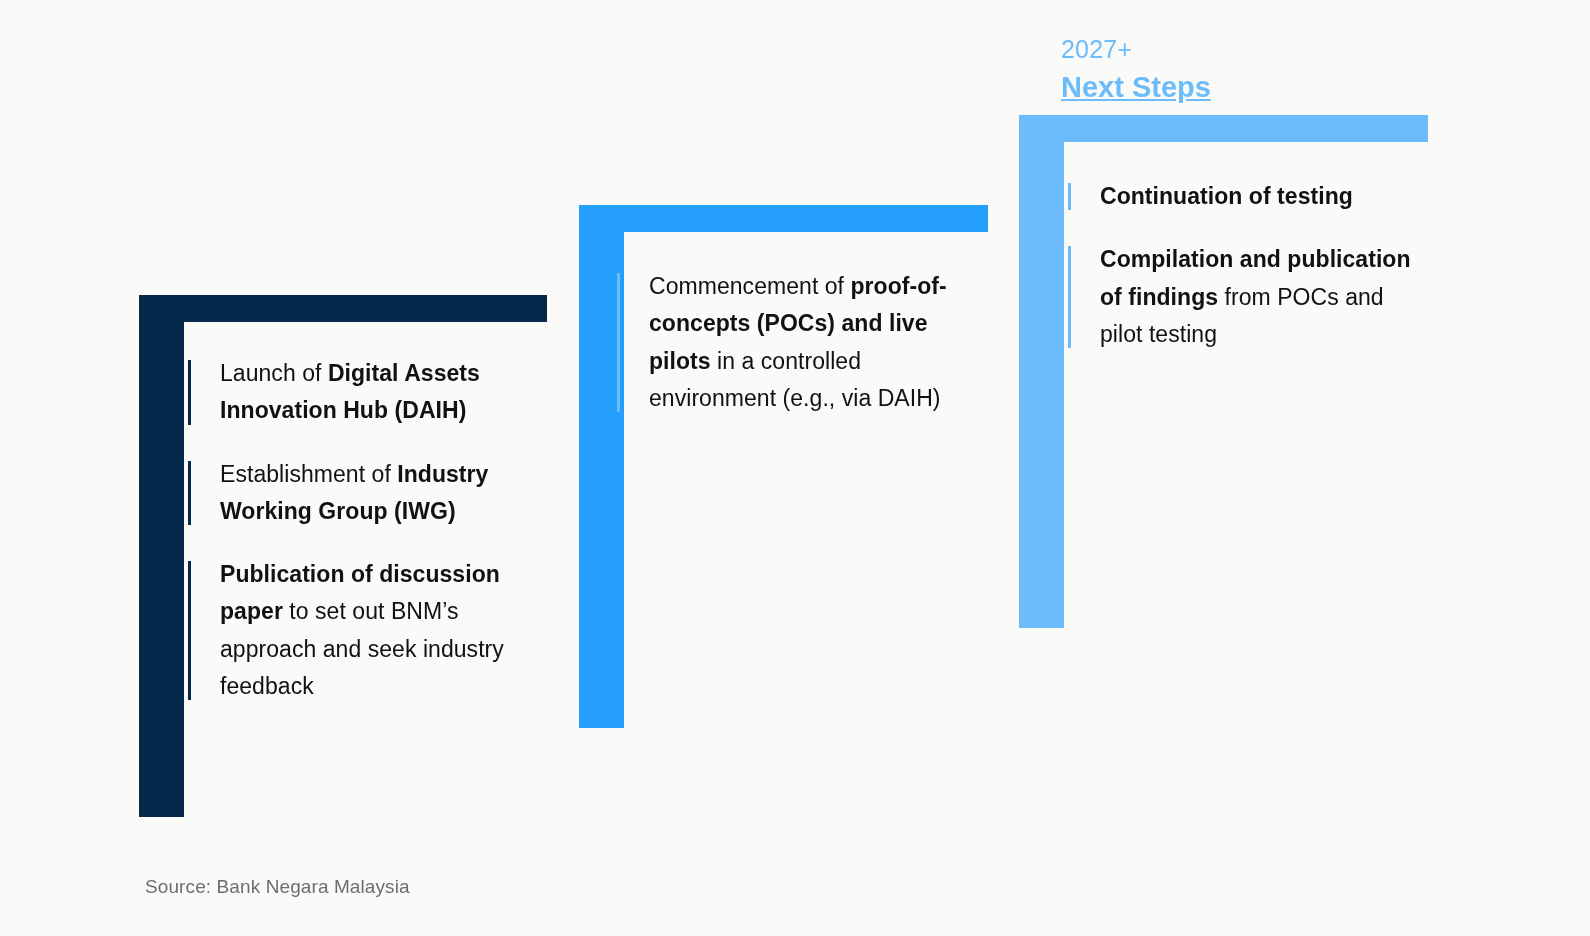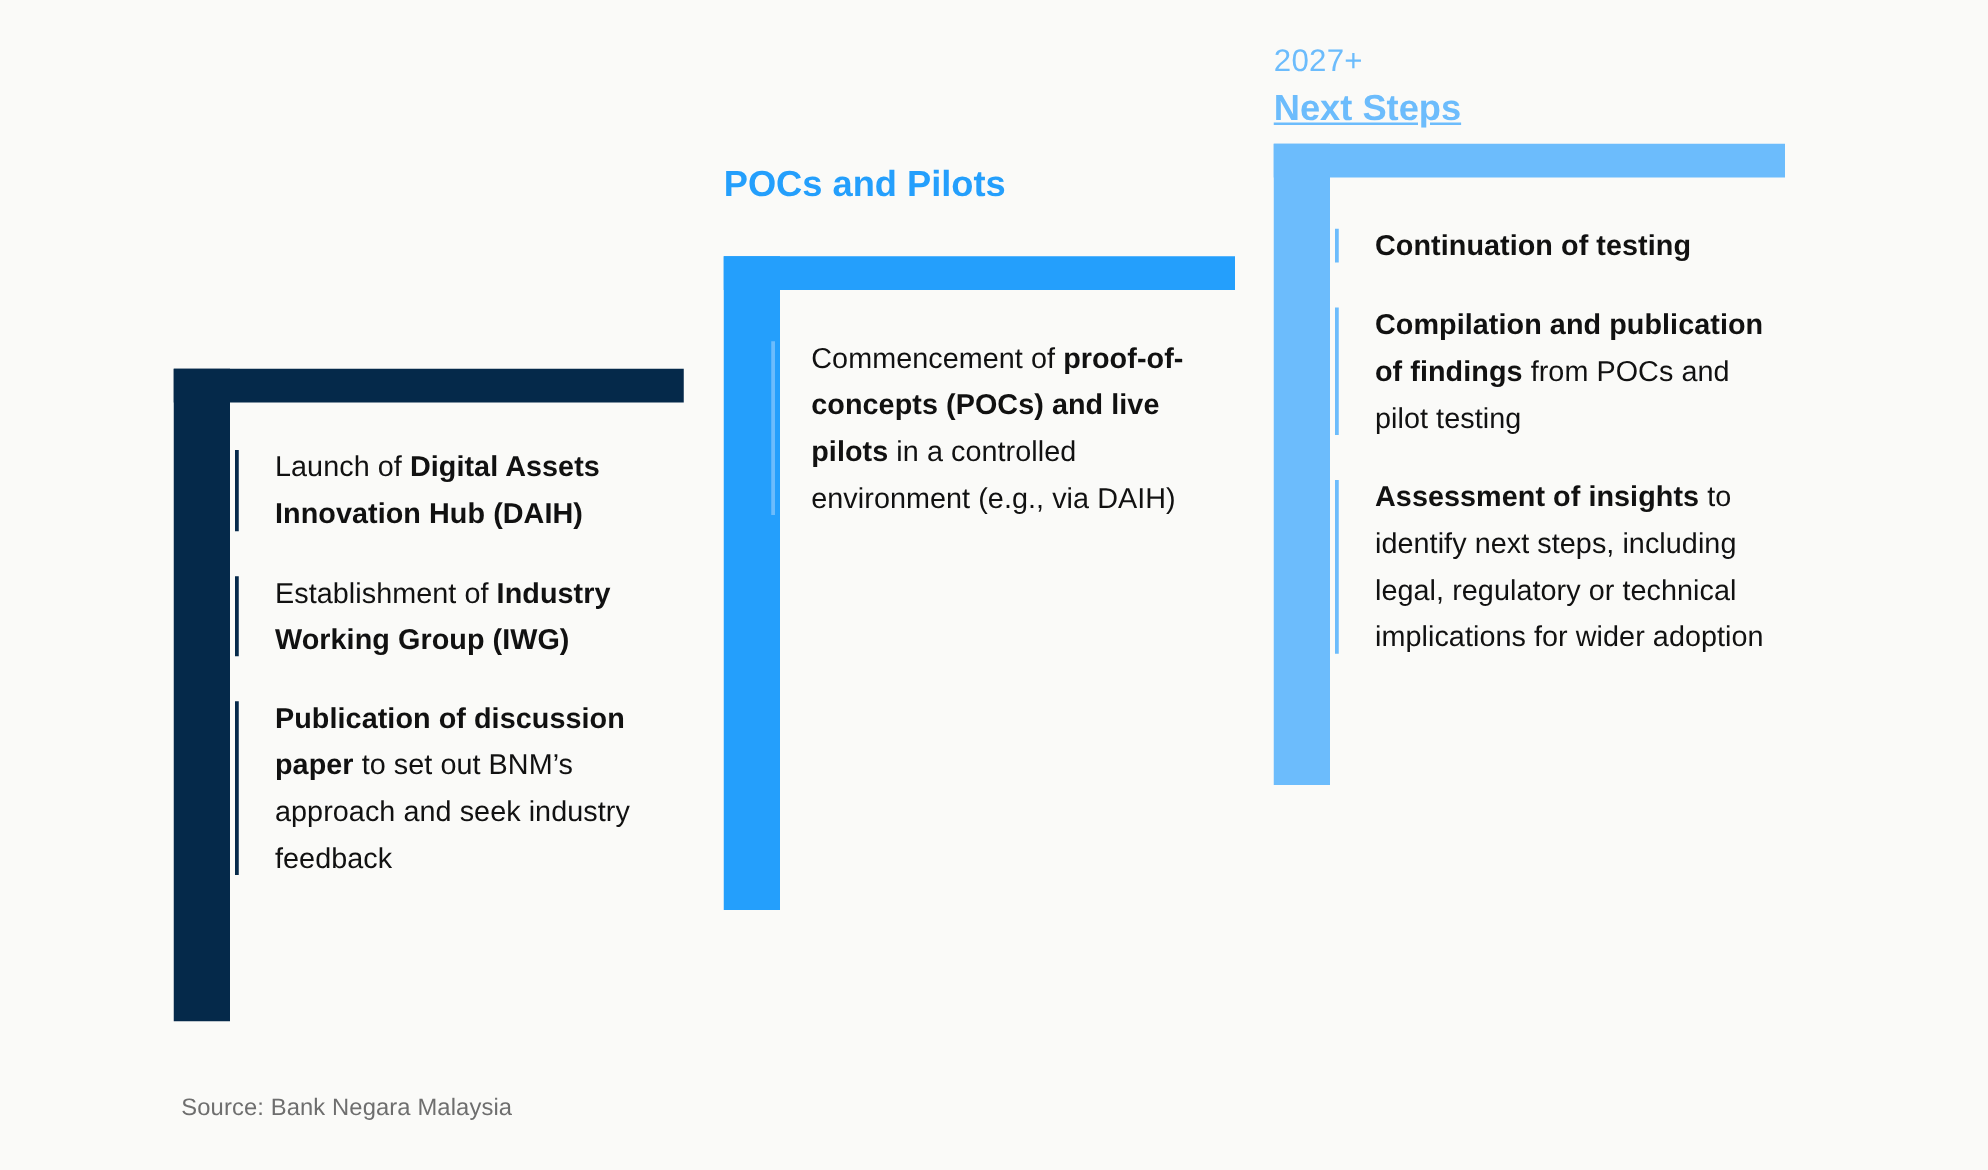--- a/index.html
+++ b/index.html
@@ -126,55 +126,51 @@
       </div>
       <div class="bullet" style="--accent:#05294a;">
         <span><b>Publication of discussion paper</b> to set out BNM’s approach and seek industry feedback</span>
       </div>
     </div>
   </div>
 
   <div class="phase" style="left:579px; top:0;">
 
     <div class="phase-head" style="top:125px;">
-      <div class="phase-title" style="color:#249ffc;">POCs and Pilots</div>
     </div>
 
     <div class="bracket" style="top:205px; height:523px; width:409px;">
       <div class="bracket-arm" style="width:409px; background:#249ffc;"></div>
       <div class="bracket-stem" style="height:523px; background:#249ffc;"></div>
     </div>
 
     <div class="bullets" style="left:38px; top:268px; width:330px; --accent:#6cbcfc;">
       <div class="bullet" style="--accent:#6cbcfc;">
         <span>Commencement of <b>proof-of-concepts (POCs) and live pilots</b> in a controlled environment (e.g., via DAIH)</span>
       </div>
     </div>
   </div>
 
   <div class="phase" style="left:1019px; top:0;">
 
-    <div class="phase-head" style="top:35px;">
+    <div class="phase-head" style="top:35px;margin-left:42px;">
       <div class="year" style="color:#6cbcfc;">2027+</div>
       <div class="phase-title" style="color:#6cbcfc;text-decoration:underline;">Next Steps</div>
     </div>
 
     <div class="bracket" style="top:115px; height:513px; width:409px;">
       <div class="bracket-arm" style="width:409px; background:#6cbcfc;"></div>
       <div class="bracket-stem" style="height:513px; background:#6cbcfc;"></div>
     </div>
 
     <div class="bullets" style="left:49px; top:178px; width:345px; --accent:#6cbcfc;">
       <div class="bullet" style="--accent:#6cbcfc;">
         <span><b>Continuation of testing</b></span>
       </div>
       <div class="bullet" style="--accent:#6cbcfc;">
         <span><b>Compilation and publication of findings</b> from POCs and pilot testing</span>
       </div>
-      <div class="bullet" style="--accent:#6cbcfc;">
-        <span><b>Assessment of insights</b> to identify next steps, including legal, regulatory or technical implications for wider adoption</span>
-      </div>
     </div>
   </div>
 
   <div class="source">Source: Bank Negara Malaysia</div>
 
 </div>
 
 </body></html>

